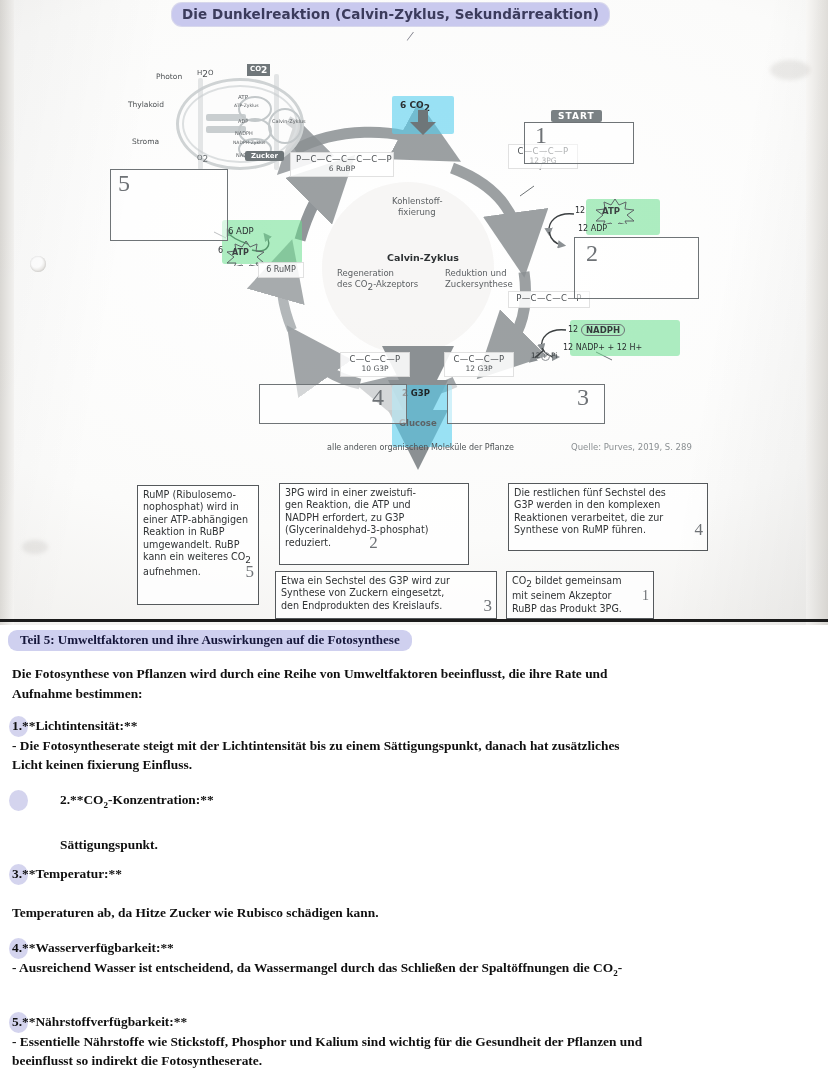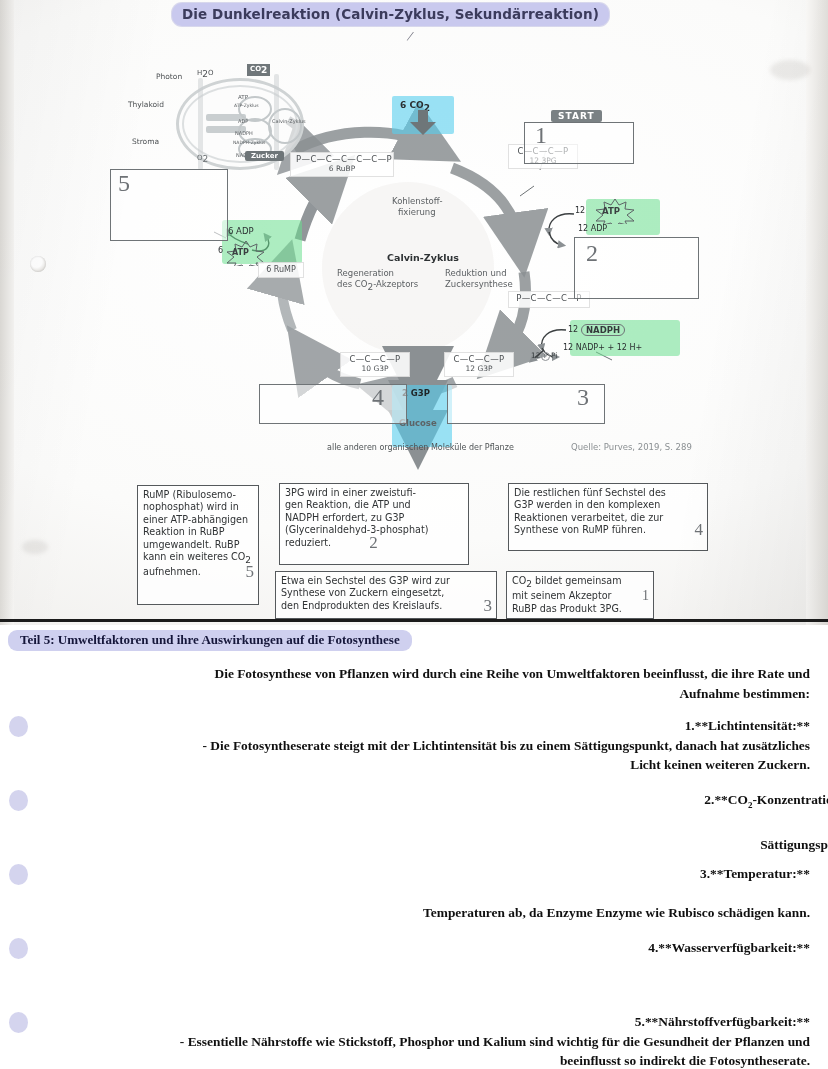--- a/index.html
+++ b/index.html
@@ -87,23 +87,23 @@
 
   
   .rule{position:absolute;left:0;width:828px;height:3px;background:#1b1b1b;}
   #sec-head{
     position:absolute;left:8px;top:630px;
     background:#cfd0ef;border-radius:9px;padding:2px 12px 3px 12px;
     font-family:"Liberation Serif",serif;font-weight:700;font-size:13px;color:#15163a;
     white-space:nowrap;
   }
   .para{
-    position:absolute;left:20px;width:790px;
+    position:absolute;left:12px;width:790px;
     font-family:"Liberation Serif",serif;font-weight:700;
-    font-size:13.4px;line-height:19.5px;color:#101010;text-align:right;
+    font-size:13.4px;line-height:19.5px;color:#101010;
   }
   .num-dot{
     position:absolute;width:19px;height:21px;border-radius:50%;
     background:#cccdeb;opacity:.85;z-index:0;
   }
   .para span.t{position:relative;z-index:1;}
   sub{font-size:9px;}
   .smudge{position:absolute;border-radius:50%;background:rgba(120,115,105,.13);filter:blur(2px);}
 </style>
 </head>
@@ -326,41 +326,41 @@
 
 <div class="para" style="top:664px;">
   <span class="t">Die Fotosynthese von Pflanzen wird durch eine Reihe von Umweltfaktoren beeinflusst, die ihre Rate und</span><br>
   <span class="t">Aufnahme bestimmen:</span>
 </div>
 
 <div class="num-dot" style="left:9px;top:716px;"></div>
 <div class="para" style="top:716px;">
   <span class="t">1.</span><span class="t">**</span><span class="t">Lichtintensität:</span><span class="t">**</span><br>
   <span class="t"> - Die Fotosyntheserate steigt mit der Lichtintensität bis zu einem Sättigungspunkt, danach hat zusätzliches</span><br>
-  <span class="t">Licht keinen weiteren Zuckern.</span>
+  <span class="t">Licht keinen fixierung Einfluss.</span>
 </div>
 
 <div class="num-dot" style="left:9px;top:790px;"></div>
 <div class="para" style="top:790px;margin-left:48px;">
   <span class="t">2.</span><span class="t">**</span><span class="t">CO<sub>2</sub>-Konzentration:</span><span class="t">**</span><br>
   <br>
   <span class="t">Sättigungspunkt.</span>
 </div>
 
 <div class="num-dot" style="left:9px;top:864px;"></div>
 <div class="para" style="top:864px;">
   <span class="t">3.</span><span class="t">**</span><span class="t">Temperatur:</span><span class="t">**</span><br>
   <br>
-  <span class="t">Temperaturen ab, da Enzyme Enzyme wie Rubisco schädigen kann.</span>
+  <span class="t">Temperaturen ab, da Hitze Zucker wie Rubisco schädigen kann.</span>
 </div>
 
 <div class="num-dot" style="left:9px;top:938px;"></div>
 <div class="para" style="top:938px;">
   <span class="t">4.</span><span class="t">**</span><span class="t">Wasserverfügbarkeit:</span><span class="t">**</span><br>
-  <br>
+  <span class="t"> - Ausreichend Wasser ist entscheidend, da Wassermangel durch das Schließen der Spaltöffnungen die CO<sub>2</sub>-</span><br>
 </div>
 
 <div class="num-dot" style="left:9px;top:1012px;"></div>
 <div class="para" style="top:1012px;">
   <span class="t">5.</span><span class="t">**</span><span class="t">Nährstoffverfügbarkeit:</span><span class="t">**</span><br>
   <span class="t"> - Essentielle Nährstoffe wie Stickstoff, Phosphor und Kalium sind wichtig für die Gesundheit der Pflanzen und</span><br>
   <span class="t">beeinflusst so indirekt die Fotosyntheserate.</span>
 </div>
 
 </body></html>

